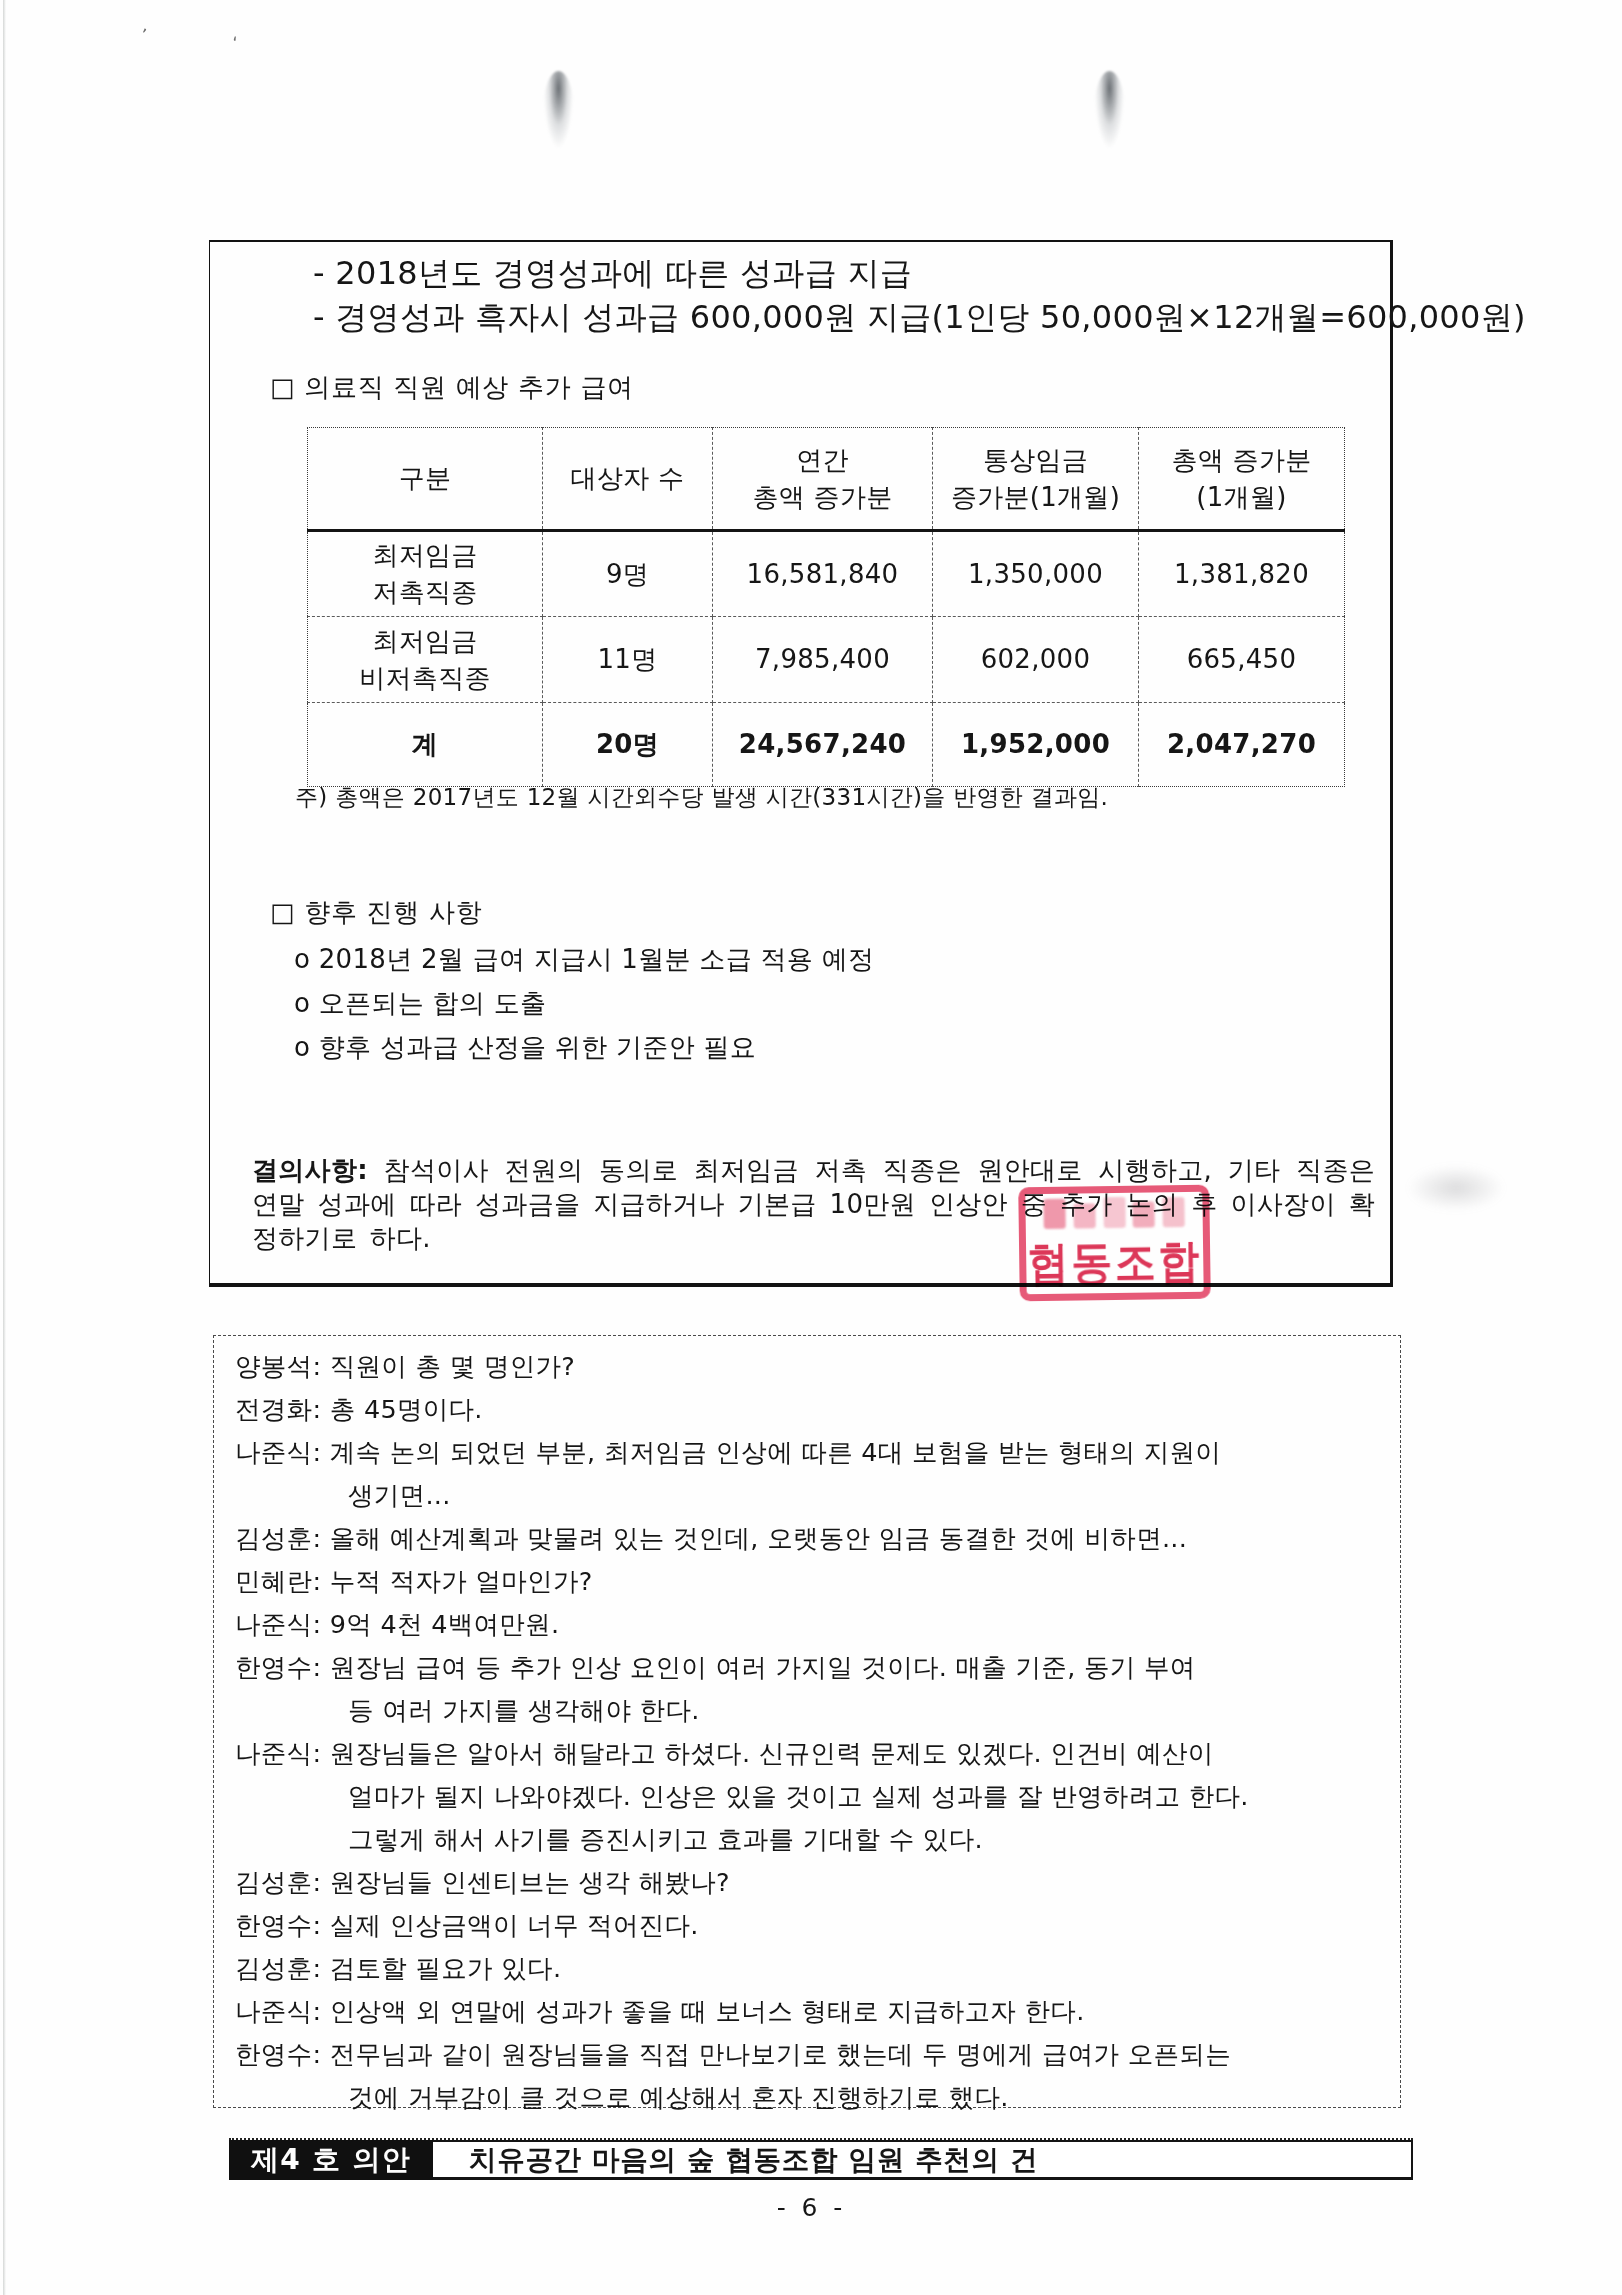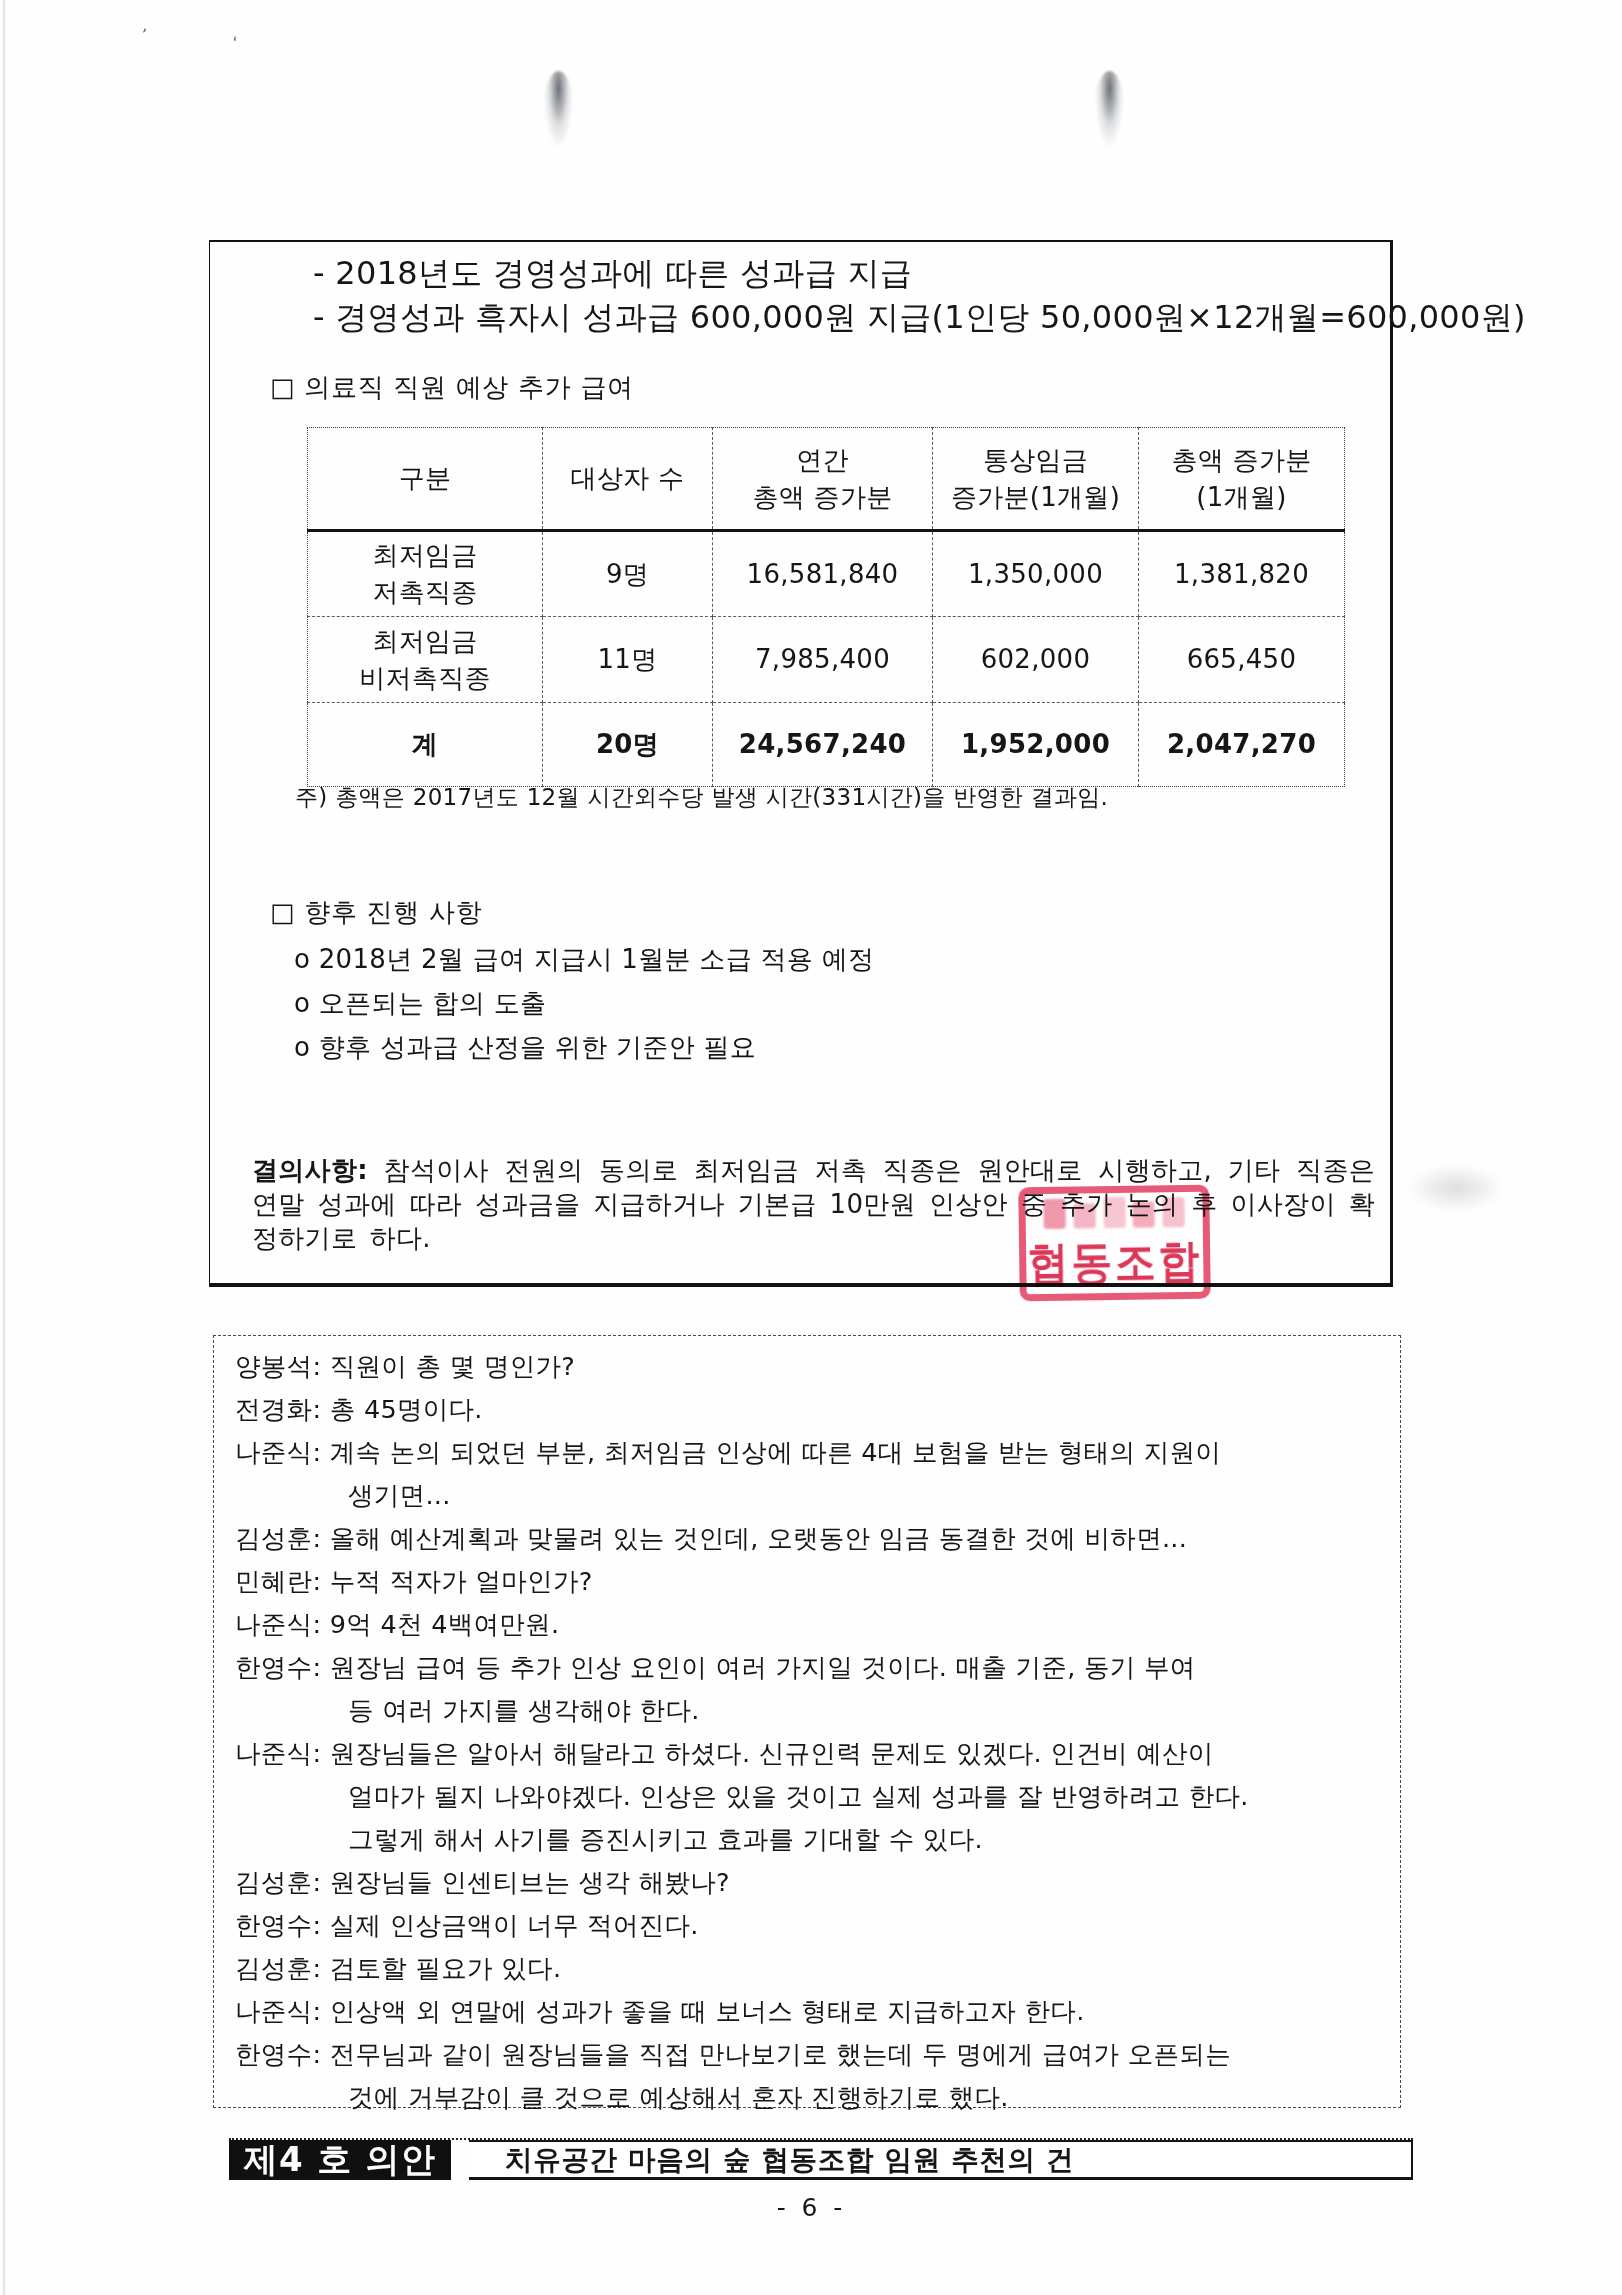--- a/index.html
+++ b/index.html
@@ -68,25 +68,25 @@
 
   
   .dialogue-box{position:absolute;left:213px;top:1335px;width:1188px;height:773px;box-sizing:border-box;
                 border:1.3px dashed #4a4a4a;padding:9.2px 17px 0 21px;}
   .dlg-line{font-size:25.5px;line-height:43px;white-space:nowrap;letter-spacing:0.3px;}
   .dlg-line.cont{padding-left:113px;}
 
   
   .footer-banner{position:absolute;left:229px;top:2138px;width:1184px;height:42px;display:flex;
                  border-top:2px dotted #222;box-sizing:border-box;}
-  .banner-label{width:222px;background:#101010;color:#fdfdfd;font-size:34px;font-weight:bold;
+  .banner-label{width:204px;background:#101010;color:#fdfdfd;font-size:28px;font-weight:bold;
                 display:flex;align-items:center;justify-content:center;letter-spacing:1.3px;white-space:nowrap;}
   .banner-title{flex:1;background:#fff;border:2px solid #141414;border-bottom-width:3.3px;border-left:none;
                 box-sizing:border-box;display:flex;align-items:center;padding-left:36px;
-                font-size:27.5px;font-weight:bold;letter-spacing:0.7px;white-space:nowrap;margin-left:18px;}
+                font-size:27.5px;font-weight:bold;letter-spacing:0.7px;white-space:nowrap;}
   .page-number{position:absolute;left:0;top:2193px;width:100%;text-align:center;font-size:25px;letter-spacing:3.9px;}
   .smudge{position:absolute;left:1407px;top:1165px;width:98px;height:46px;filter:blur(3.9px);
           background:radial-gradient(ellipse,rgba(120,120,125,.25),rgba(255,255,255,0) 70%);}
 </style>
 </head>
 <body>
 
 <div class="page">
   <div class="scan-edge"></div>
   <span class="pen-mark mark1">ʼ</span>

